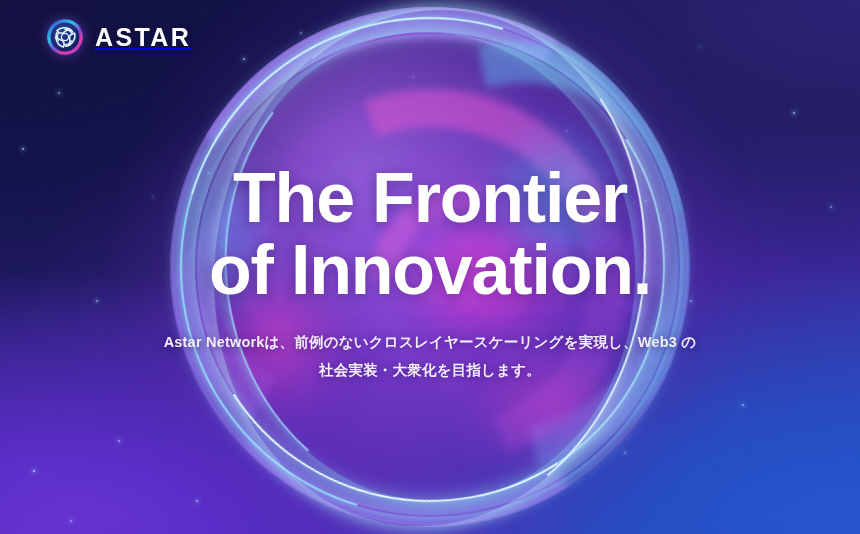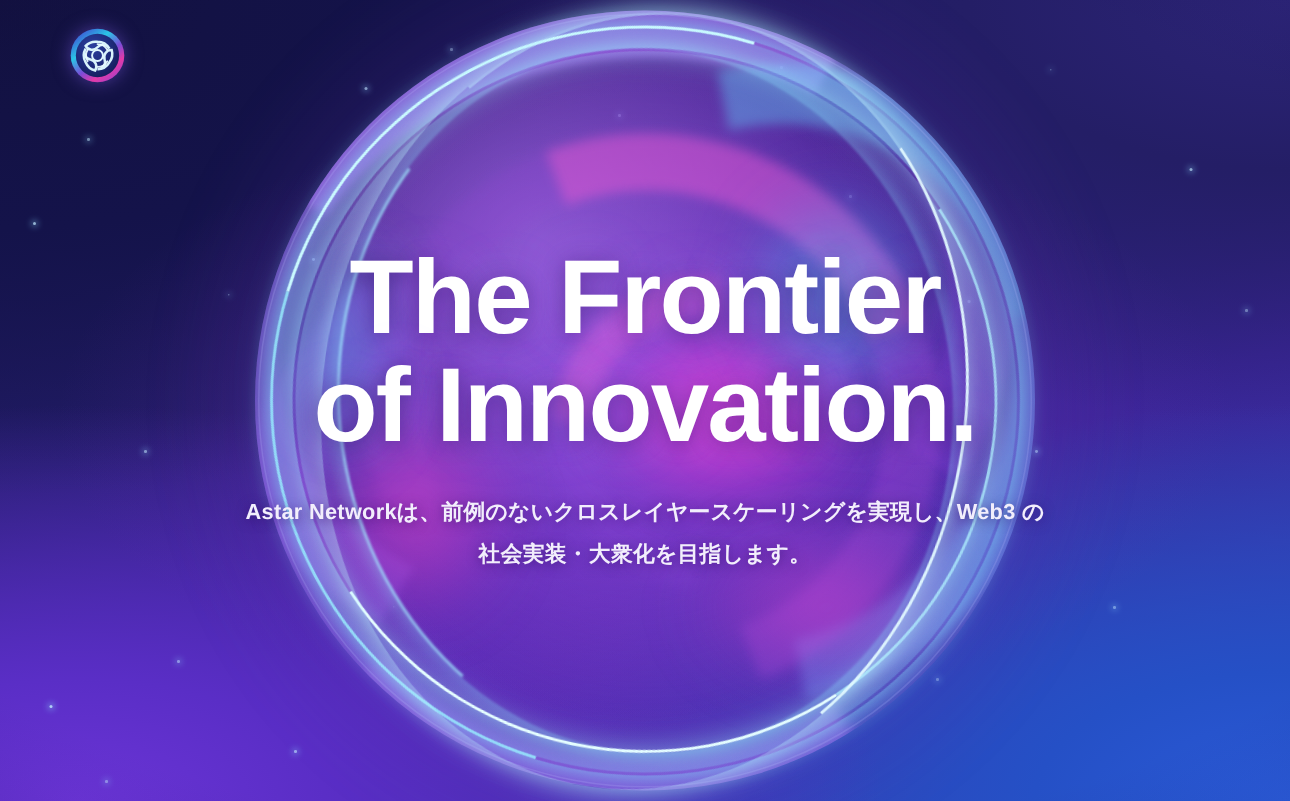--- a/index.html
+++ b/index.html
@@ -316,20 +316,21 @@
         <path d="M50 26 a24 24 0 0 1 20.8 12 a12.5 12.5 0 0 0 -20.8 -2.4 a12.5 12.5 0 0 1 -20.8 -2.4 a24 24 0 0 1 20.8 -7.2 Z" transform="rotate(120 50 50)"></path>
         <path d="M50 26 a24 24 0 0 1 20.8 12 a12.5 12.5 0 0 0 -20.8 -2.4 a12.5 12.5 0 0 1 -20.8 -2.4 a24 24 0 0 1 20.8 -7.2 Z" transform="rotate(240 50 50)"></path>
       </g>
       <g fill="none" stroke="#e9fbff" stroke-width="3.2" stroke-linecap="round" opacity="0.95">
         <path d="M50 30 a20 20 0 0 1 17.3 10"></path>
         <path d="M50 30 a20 20 0 0 1 17.3 10" transform="rotate(120 50 50)"></path>
         <path d="M50 30 a20 20 0 0 1 17.3 10" transform="rotate(240 50 50)"></path>
       </g>
       <circle cx="50" cy="50" r="9.5" fill="none" stroke="#dff6ff" stroke-width="3.4"></circle>
     </svg>
+    <span class="logo-text">ASTAR</span>
   </a>
 
   <div class="hero">
     <h1 class="headline">
       <span>The Frontier</span>
       <span class="l2">of Innovation.</span>
     </h1>
     <p class="subcopy">
       <span>Astar Networkは、前例のないクロスレイヤースケーリングを実現し、Web3</span>
       <span>の社会実装・大衆化を目指します。</span>

